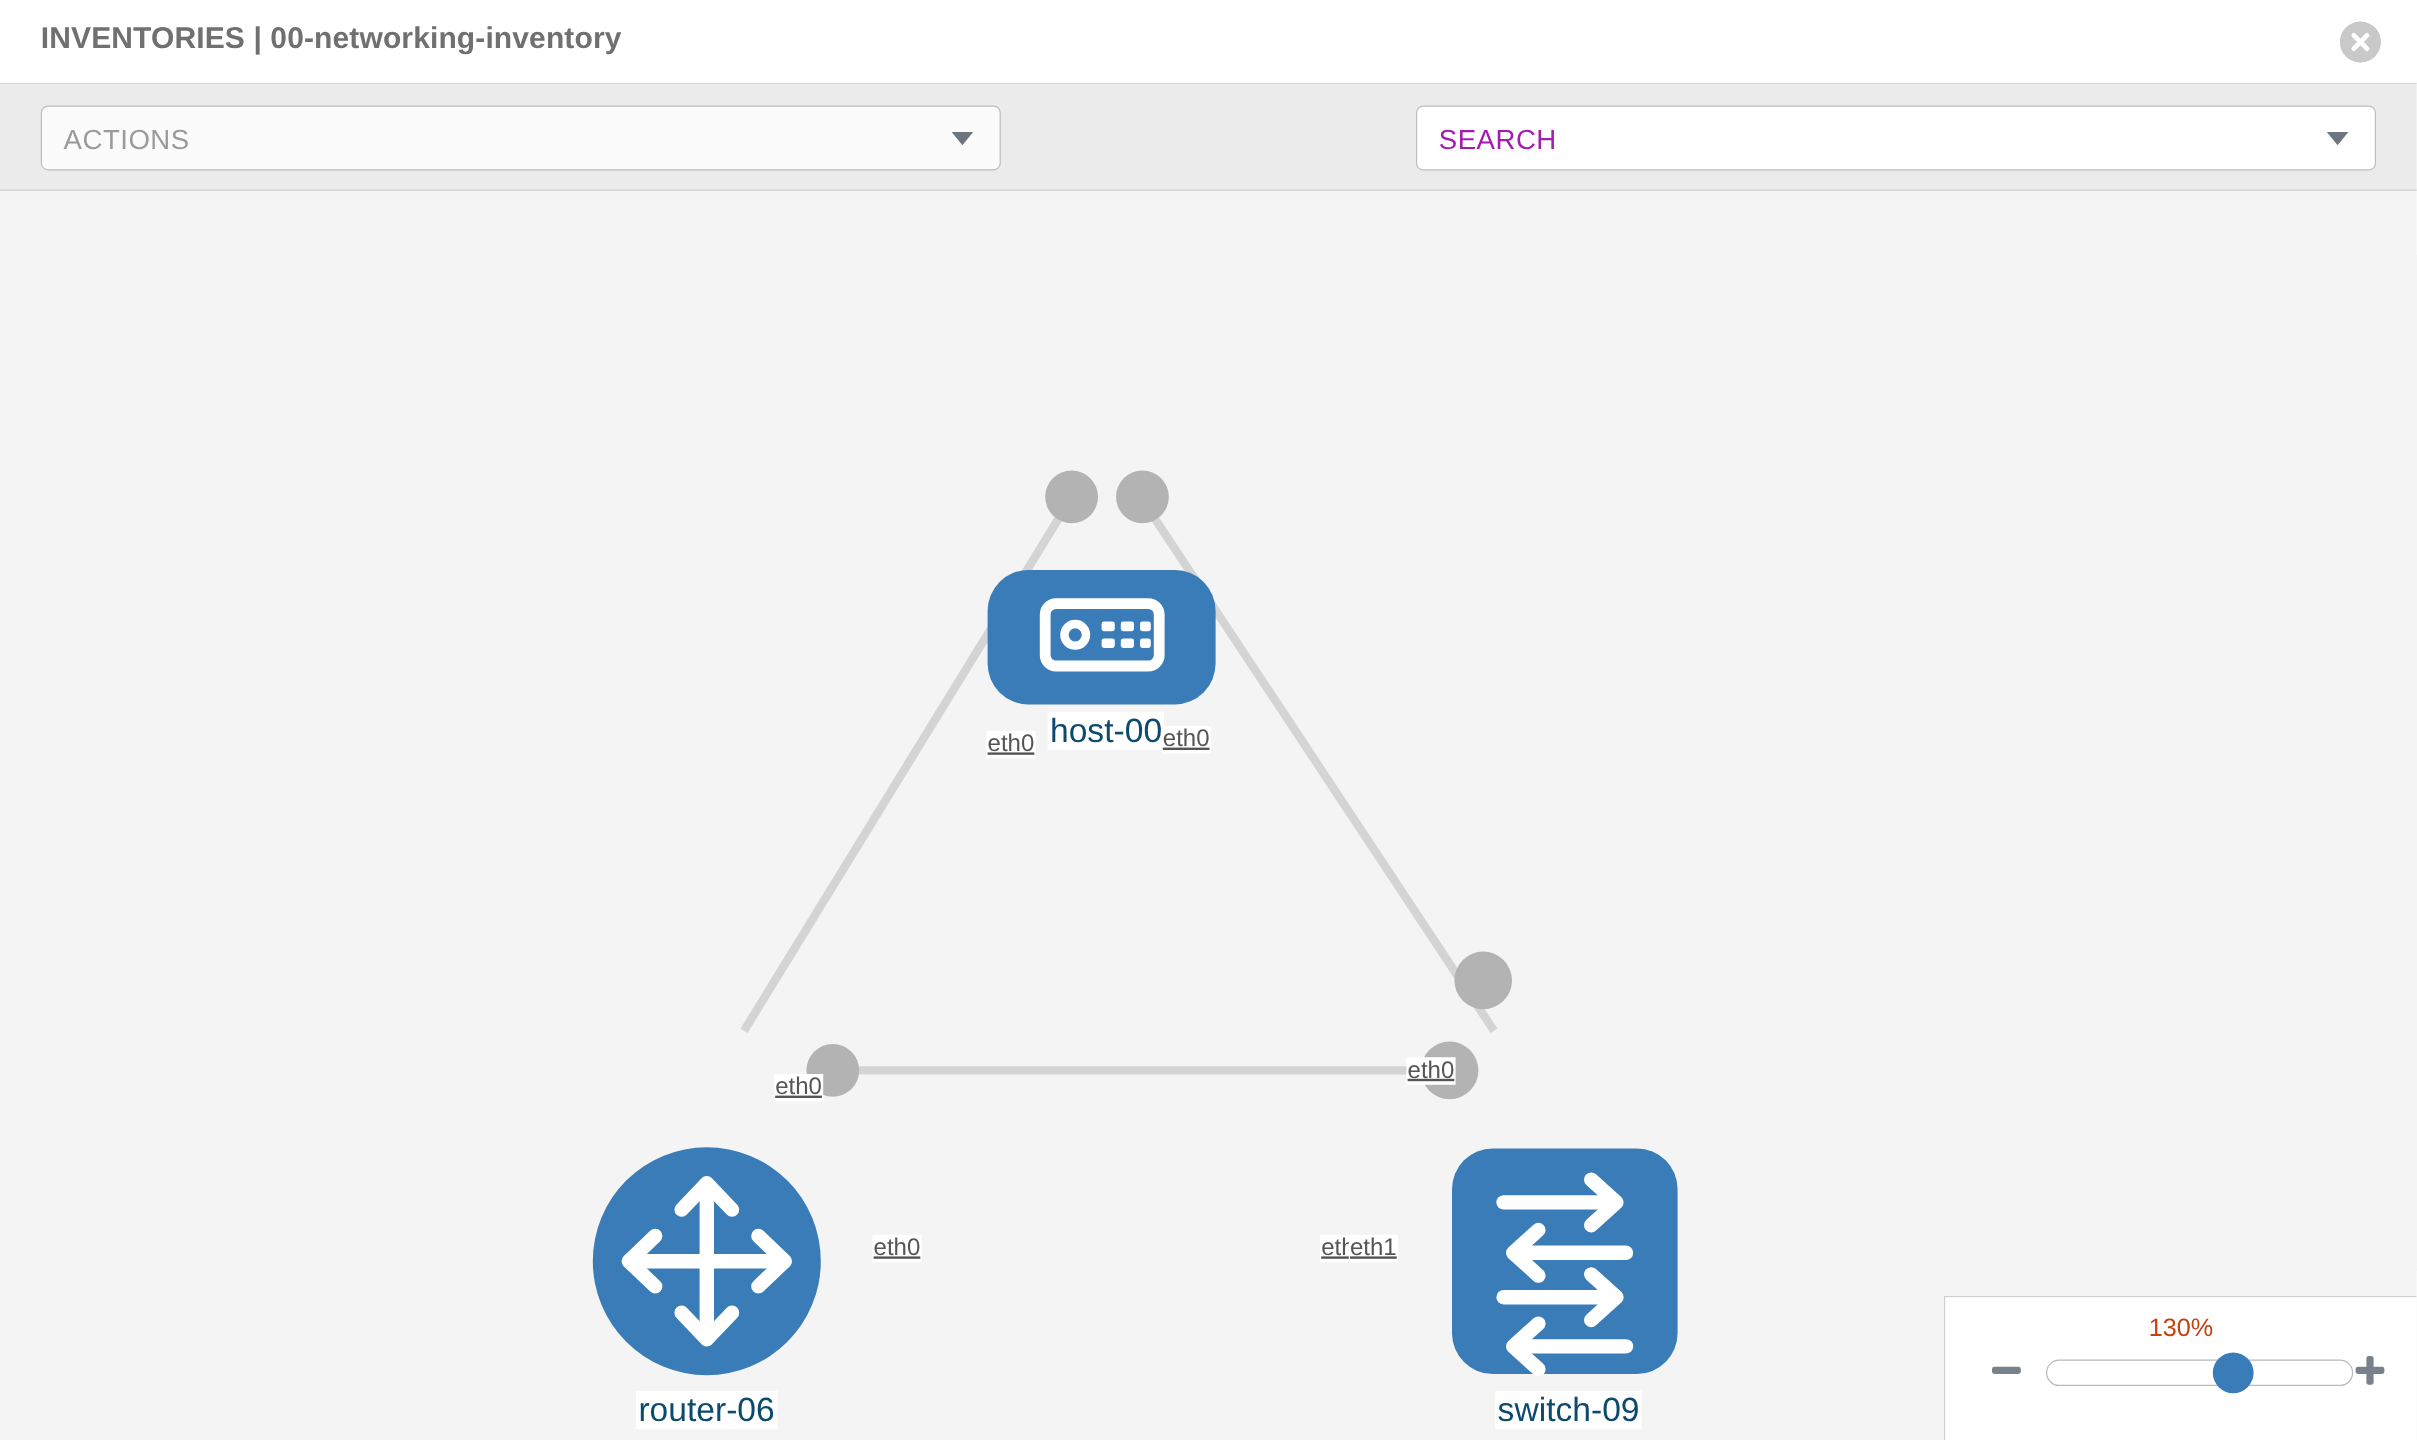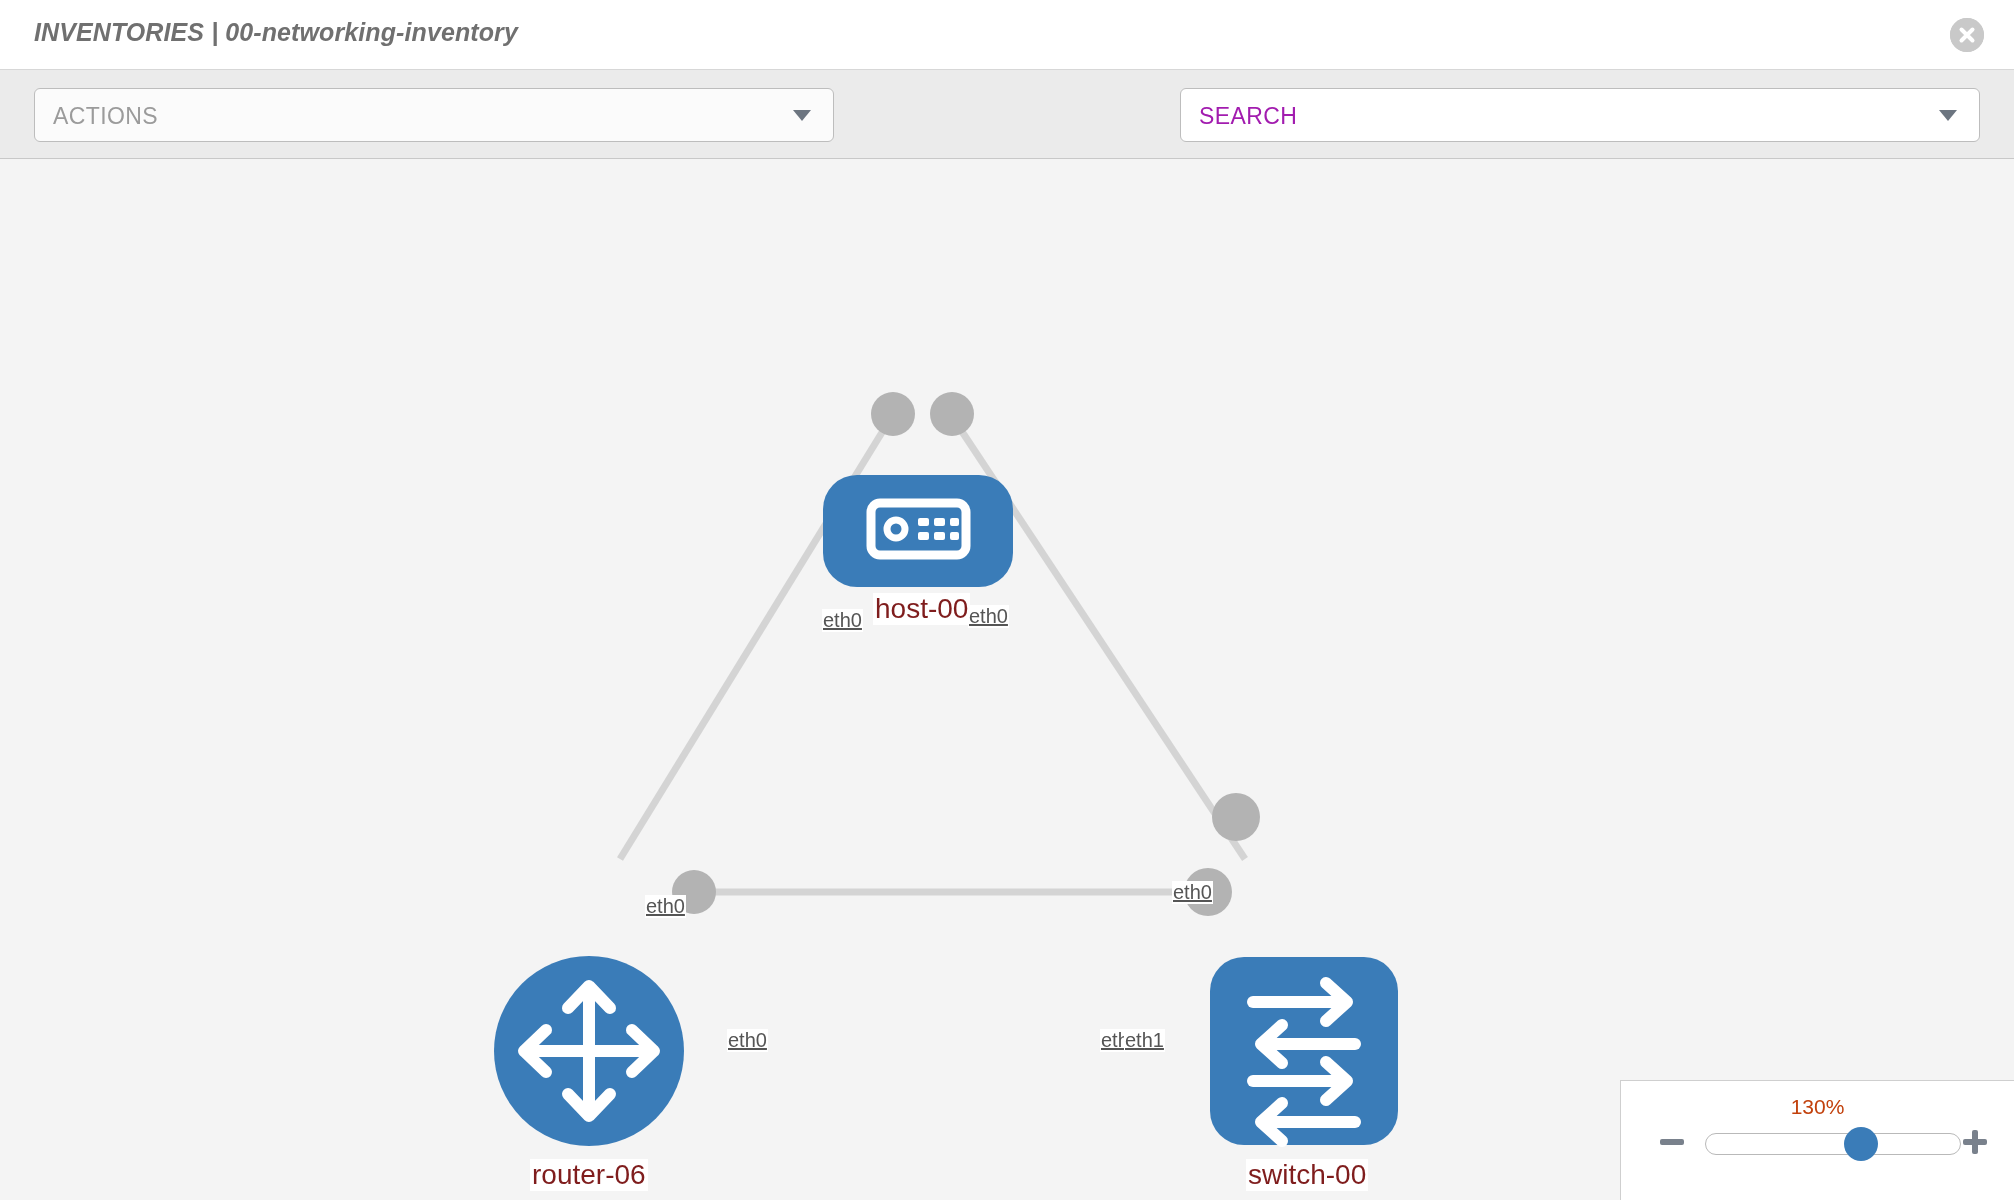--- a/index.html
+++ b/index.html
@@ -31,21 +31,20 @@
   }
   .header-title {
     position: absolute;
     left: 34px;
     top: 18px;
     font-size: 25px;
     font-weight: bold;
     color: #707070;
     letter-spacing: 0.1px;
     white-space: nowrap;
-    font-style: italic;
   }
   .close-button {
     position: absolute;
     right: 30px;
     top: 18px;
     width: 34px;
     height: 34px;
     border-radius: 50%;
     background: #c9c9c9;
     cursor: pointer;
@@ -137,21 +136,21 @@
   .topology-svg {
     position: absolute;
     top: 0; left: 0;
     width: 2014px;
     height: 1041px;
   }
 
   .node-label {
     position: absolute;
     font-size: 28px;
-    color: #7f1d1d;
+    color: #0c4a6e;
     background: #ffffff;
     white-space: nowrap;
     padding: 0 2px;
     pointer-events: none;
   }
   .port-label {
     position: absolute;
     font-size: 20px;
     color: #555555;
     background: #ffffff;
@@ -332,21 +331,21 @@
           <path d="M1355 963 L1263 963"></path>
           <path d="M1282 944 L1261 963 L1282 982"></path>
         </g>
       </g>
     </svg>
 
     <div class="node-label" style="left:873px; top:434px;">host-00</div>
 
     <div class="node-label" style="left:530px; top:1000px;">router-06</div>
 
-    <div class="node-label" style="left:1246px; top:1000px;">switch-00</div>
+    <div class="node-label" style="left:1246px; top:1000px;">switch-09</div>
 
     <div class="port-label" style="left:822px; top:450px;">eth0</div>
 
     <div class="port-label" style="left:968px; top:446px;">eth0</div>
 
     <div class="port-label" style="left:645px; top:736px;">eth0</div>
 
     <div class="port-label" style="left:1172px; top:722px;">eth0</div>
 
     <div class="port-label" style="left:727px; top:870px;">eth0</div>

